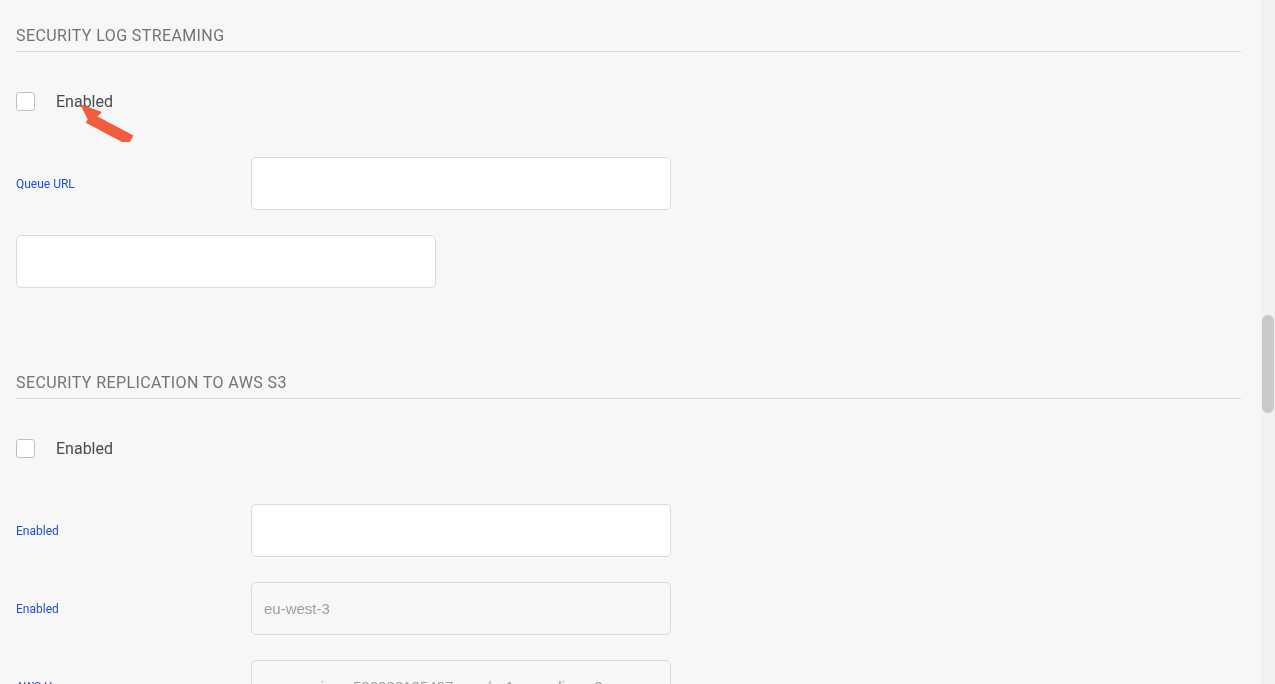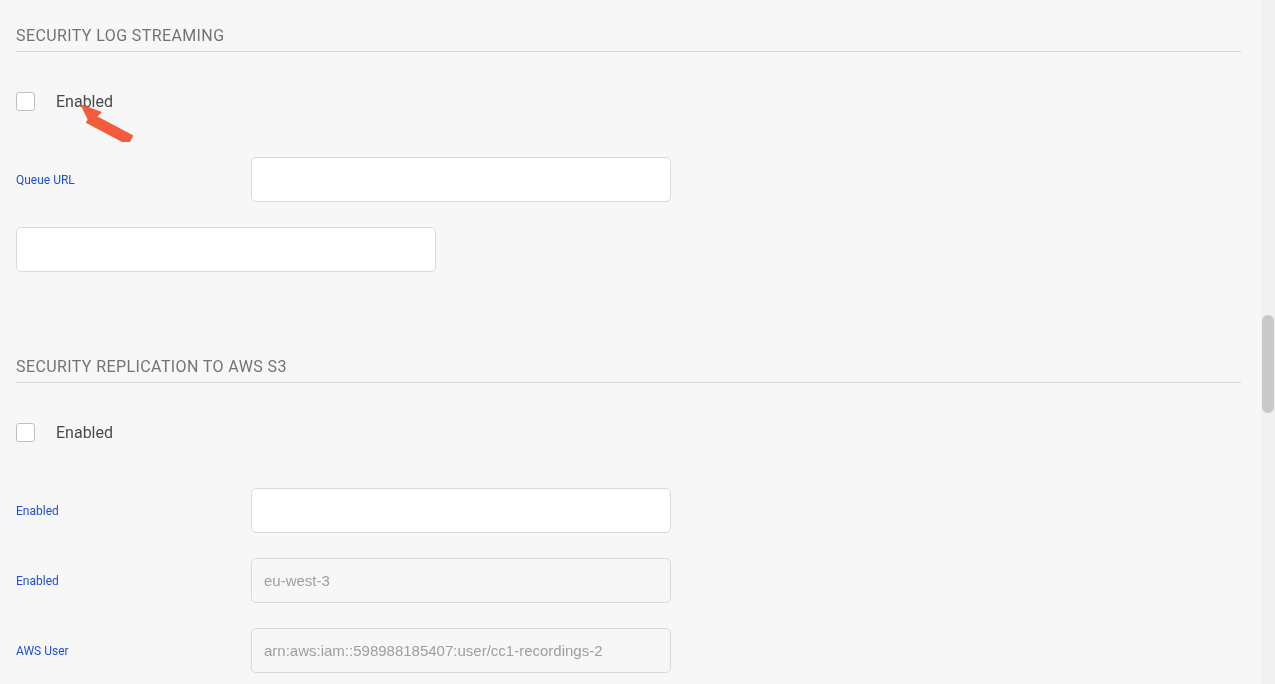--- a/index.html
+++ b/index.html
@@ -55,21 +55,21 @@
     align-items: center;
     margin-bottom: 25px;
   }
   .field-label {
     width: 235px;
     font-size: 12px;
     color: #1d4ed8;
   }
   .text-input {
     width: 420px;
-    height: 45px;
+    height: 53px;
     border: 1px solid #d9d9d9;
     border-radius: 5px;
     background: #fff;
     font-size: 15px;
     padding: 0 12px;
     box-sizing: border-box;
     color: #4a4a4a;
   }
   .text-input::placeholder {
     color: #bfbfbf;

